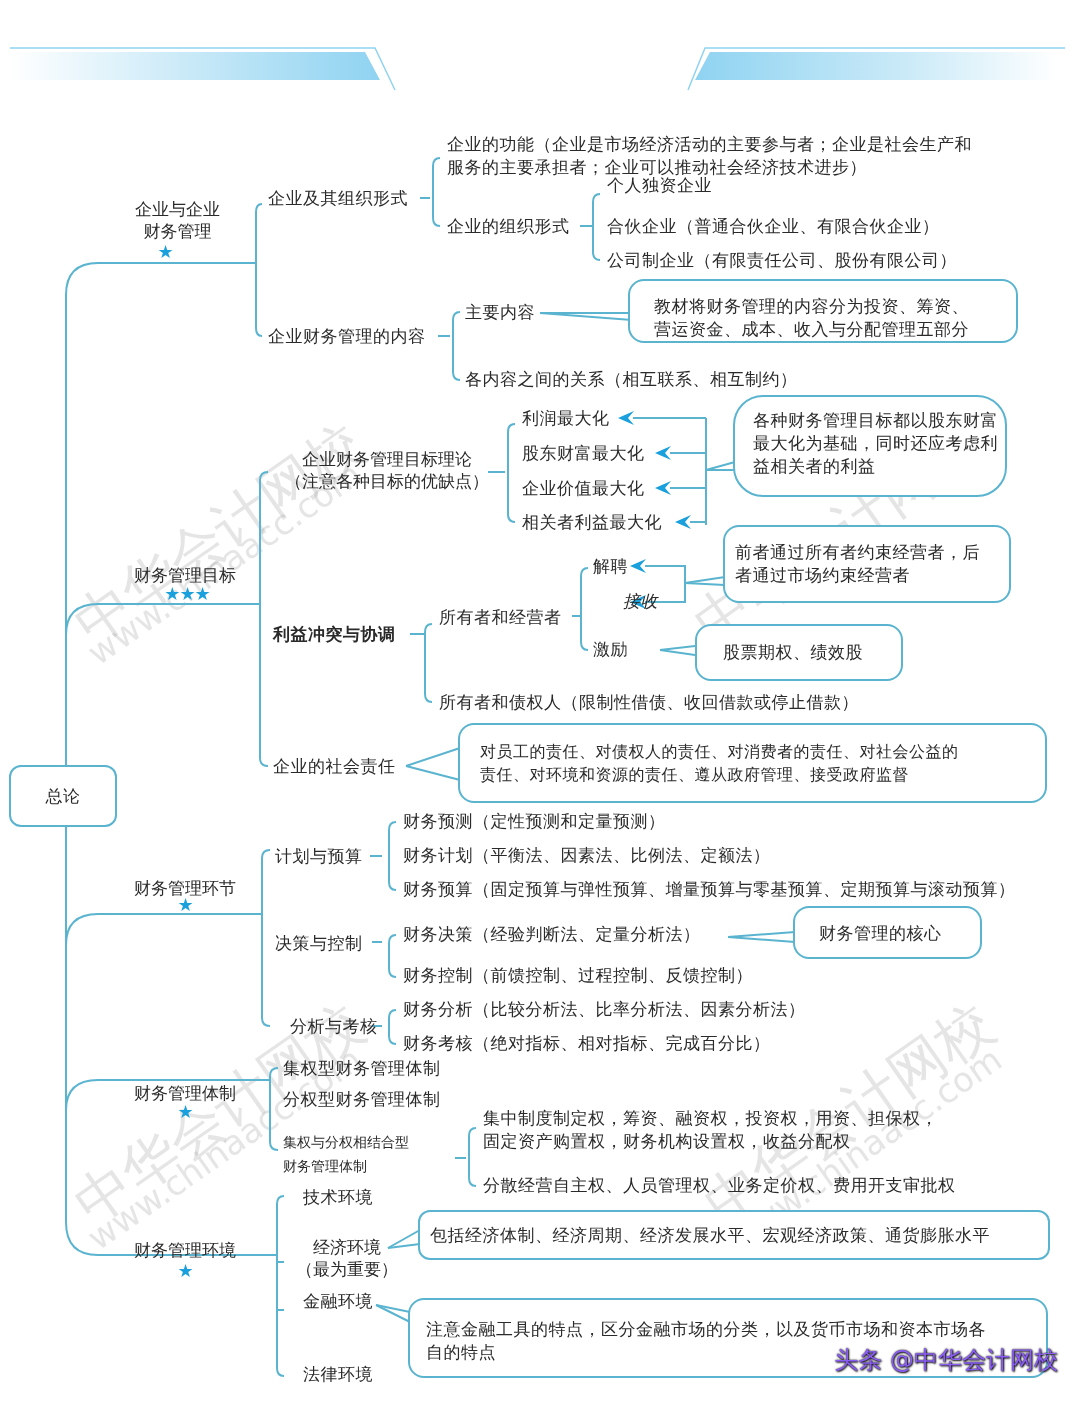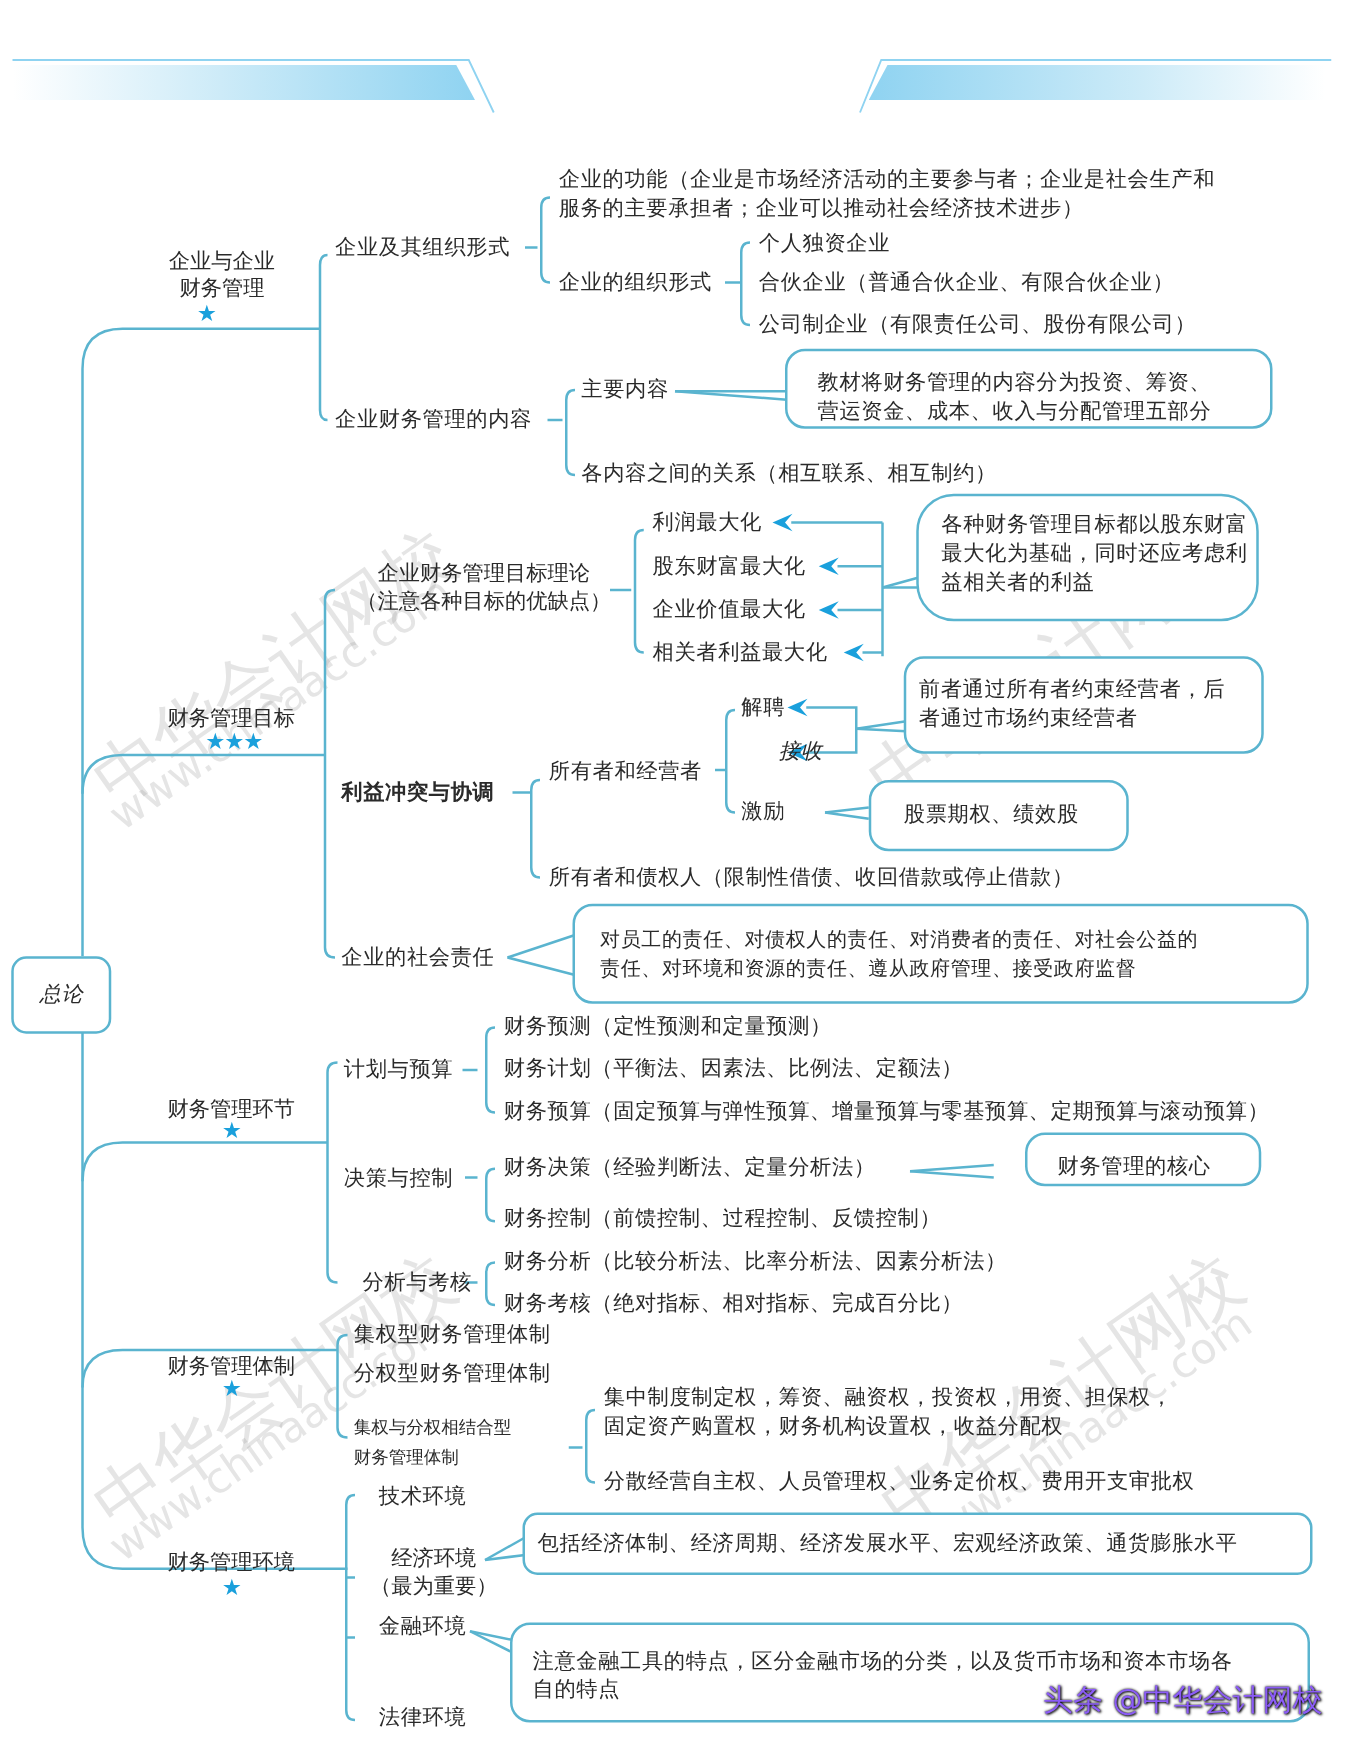--- a/index.html
+++ b/index.html
@@ -112,34 +112,34 @@
 
     <polygon points="618,418 634,411 628,418 634,425"></polygon>
     <polygon points="655,453 671,446 665,453 671,460"></polygon>
     <polygon points="655,488 671,481 665,488 671,495"></polygon>
     <polygon points="675,522 691,515 685,522 691,529"></polygon>
     <polygon points="630,566 646,559 640,566 646,573"></polygon>
     <polygon points="630,602 646,595 640,602 646,609"></polygon>
   </g>
 </svg>
 
-<div class="box" style="left:9px;top:765px;width:80px;height:62px;border-radius:12px;font-style:italic;">
+<div class="box" style="left:9px;top:765px;width:108px;height:62px;border-radius:12px;">
   <div class="txt" style="left:0;right:0;top:18px;text-align:center;">总论</div>
 </div>
 
 <div class="abs l1" style="left:120px;top:198px;width:115px;">
   <div>企业与企业</div>
   <div>财务管理</div>
 </div>
 <div class="abs star" style="left:150px;top:243px;width:30px;">★</div>
 <div class="t" style="left:268px;top:187px;">企业及其组织形式</div>
 <div class="t" style="left:447px;top:133px;">企业的功能（企业是市场经济活动的主要参与者；企业是社会生产和</div>
 <div class="t" style="left:447px;top:156px;">服务的主要承担者；企业可以推动社会经济技术进步）</div>
 <div class="t" style="left:447px;top:215px;">企业的组织形式</div>
-<div class="t" style="left:607px;top:184px;text-align:right;">个人独资企业</div>
+<div class="t" style="left:607px;top:174px;text-align:right;">个人独资企业</div>
 <div class="t" style="left:607px;top:215px;">合伙企业（普通合伙企业、有限合伙企业）</div>
 <div class="t" style="left:607px;top:249px;">公司制企业（有限责任公司、股份有限公司）</div>
 <div class="t" style="left:268px;top:325px;">企业财务管理的内容</div>
 <div class="t" style="left:465px;top:301px;">主要内容</div>
 <div class="box" style="left:628px;top:279px;width:390px;height:64px;">
   <div class="txt" style="left:24px;top:14px;">教材将财务管理的内容分为投资、筹资、
 营运资金、成本、收入与分配管理五部分</div>
 </div>
 <div class="t" style="left:465px;top:368px;">各内容之间的关系（相互联系、相互制约）</div>
 
@@ -178,21 +178,21 @@
 </div>
 
 <div class="abs l1" style="left:120px;top:877px;width:130px;">财务管理环节</div>
 <div class="abs star" style="left:170px;top:896px;width:30px;">★</div>
 <div class="t" style="left:275px;top:845px;">计划与预算</div>
 <div class="t" style="left:403px;top:810px;">财务预测（定性预测和定量预测）</div>
 <div class="t" style="left:403px;top:844px;">财务计划（平衡法、因素法、比例法、定额法）</div>
 <div class="t" style="left:403px;top:878px;">财务预算（固定预算与弹性预算、增量预算与零基预算、定期预算与滚动预算）</div>
 <div class="t" style="left:275px;top:932px;">决策与控制</div>
 <div class="t" style="left:403px;top:923px;">财务决策（经验判断法、定量分析法）</div>
-<div class="box" style="left:820px;top:906px;width:189px;height:43px;">
+<div class="box" style="left:793px;top:906px;width:189px;height:53px;">
   <div class="txt" style="left:24px;top:14px;">财务管理的核心</div>
 </div>
 <div class="t" style="left:403px;top:964px;">财务控制（前馈控制、过程控制、反馈控制）</div>
 <div class="t" style="left:275px;top:1015px;margin-left:15px;">分析与考核</div>
 <div class="t" style="left:403px;top:998px;">财务分析（比较分析法、比率分析法、因素分析法）</div>
 <div class="t" style="left:403px;top:1032px;">财务考核（绝对指标、相对指标、完成百分比）</div>
 
 <div class="abs l1" style="left:120px;top:1082px;width:130px;">财务管理体制</div>
 <div class="abs star" style="left:170px;top:1103px;width:30px;">★</div>
 <div class="t" style="left:283px;top:1057px;">集权型财务管理体制</div>

